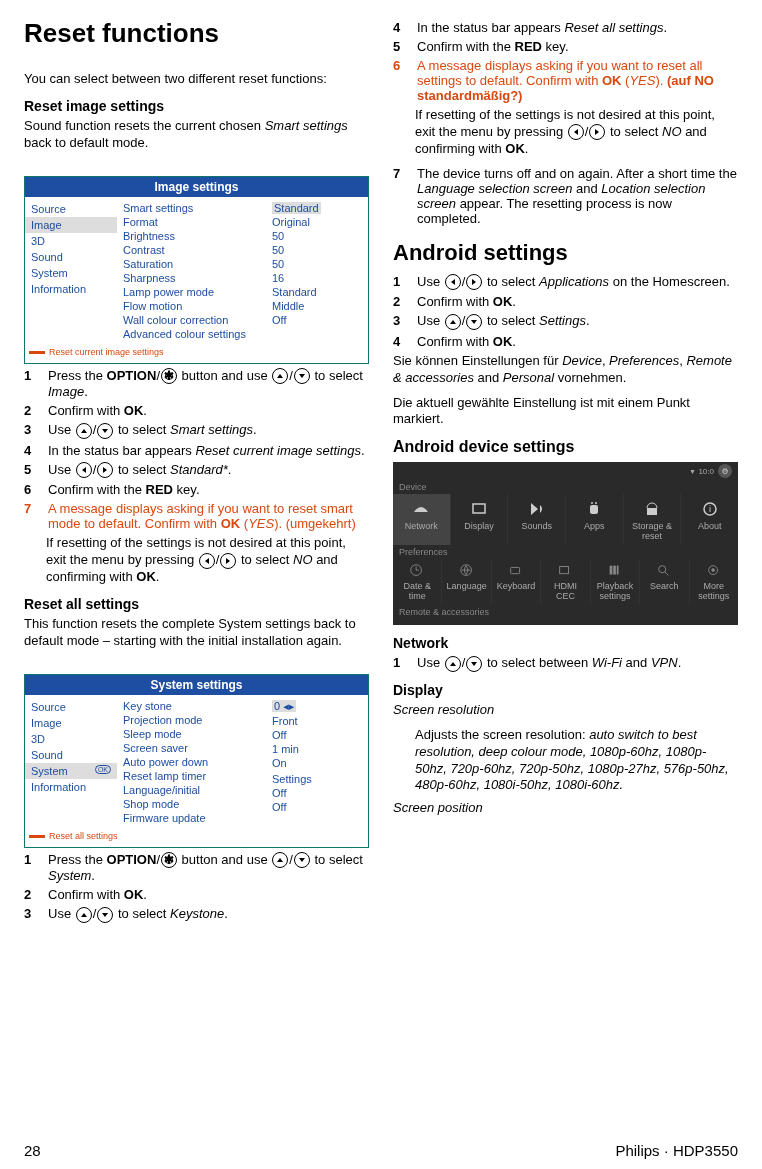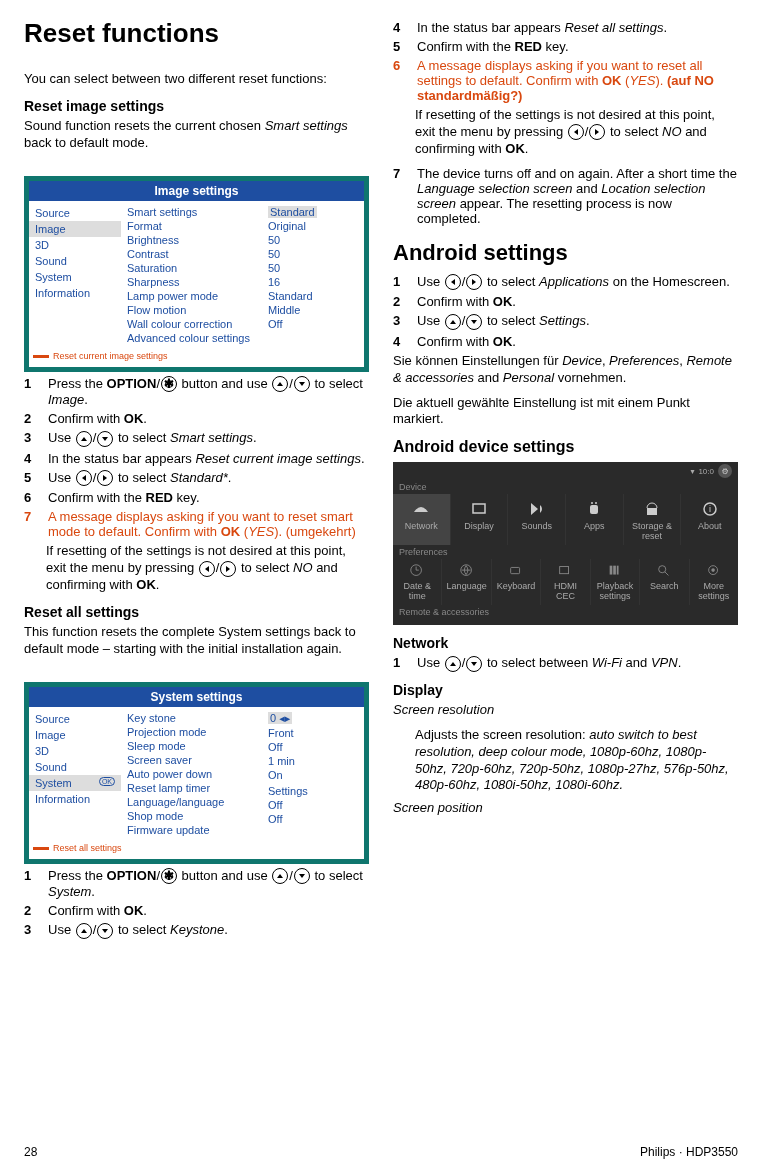--- a/index.html
+++ b/index.html
@@ -16,21 +16,21 @@
   .step .n{font-weight:700;width:16px;flex-shrink:0}
   .step .t{flex:1}
   .red{color:#d9480f}
   .warn-step .t{color:#d9480f}
   .warn-step .t .b{color:#d9480f}
   .warn-step .t .em{color:#d9480f}
   .icon{display:inline-block;width:16px;height:16px;border:1.2px solid #000;border-radius:50%;vertical-align:middle;position:relative;margin:0 1px}
   .icon svg{position:absolute;top:50%;left:50%;transform:translate(-50%,-50%)}
   .icon-gear::after{content:"";position:absolute;top:50%;left:50%;width:6px;height:6px;border:1.2px solid #000;border-radius:50%;transform:translate(-50%,-50%)}
   .icon-gear::before{content:"✱";position:absolute;top:50%;left:50%;transform:translate(-50%,-52%);font-size:13px;line-height:1}
-  .panel{border:5px solid #0f766e;margin:24px 0 4px}
+  .panel{border:1px solid #0f766e;margin:24px 0 4px}
   .panel-hdr{background:#1e4ea1;color:#fff;font-weight:700;font-size:12px;text-align:center;padding:3px}
   .panel-body{display:flex}
   .panel-nav{width:92px;padding:4px 0}
   .nav-item{padding:2px 6px;font-size:11px;color:#1e4ea1}
   .nav-item.sel{background:#ddd}
   .panel-main{flex:1;display:flex;padding:4px 6px}
   .mcol{flex:1;font-size:11px;color:#1e4ea1}
   .mcol div{padding:1px 0}
   .mval{width:90px;font-size:11px;color:#1e4ea1}
   .mval .sel{background:#ddd;padding:0 2px}
@@ -43,21 +43,21 @@
   .android .sec{padding:2px 6px;color:#888;font-size:9px}
   .android .rowtiles{display:flex}
   .android .tile{flex:1;text-align:center;padding:6px 2px 4px;border-right:1px solid #333}
   .android .tile:last-child{border-right:none}
   .android .tile.selbg{background:#444}
   .android .tile svg{display:block;margin:0 auto 3px}
   .android .rowtiles.small .tile{padding:4px 2px}
   .android .rowtiles.small svg{margin-bottom:2px}
   .indent{margin-left:22px}
   .sub{margin:2px 0 6px 22px;line-height:1.3}
-  .footer{position:absolute;bottom:10px;left:24px;right:24px;display:flex;justify-content:space-between;font-size:12px}
+  .footer{position:absolute;bottom:10px;left:24px;right:24px;display:flex;justify-content:space-between;font-size:15px}
 </style>
 </head>
 <body>
 
 <div class="page">
 
   <div class="col">
     <h1>Reset functions</h1>
     <p>You can select between two different reset functions:</p>
     <h3>Reset image settings</h3>
@@ -165,21 +165,21 @@
             <div class="nav-item">Information</div>
           </div>
         <div class="panel-main">
           <div class="mcol" id="p2items">
               <div>Key stone</div>
               <div>Projection mode</div>
               <div>Sleep mode</div>
               <div>Screen saver</div>
               <div>Auto power down</div>
               <div>Reset lamp timer</div>
-              <div>Language/language</div>
+              <div>Language/initial</div>
               <div>Shop mode</div>
               <div>Firmware update</div>
             </div>
           <div class="mval" id="p2vals">
               <div><span class="sel">0  ◂▸</span></div>
               <div>Front</div>
               <div>Off</div>
               <div>1 min</div>
               <div>On</div>
               <div></div>

